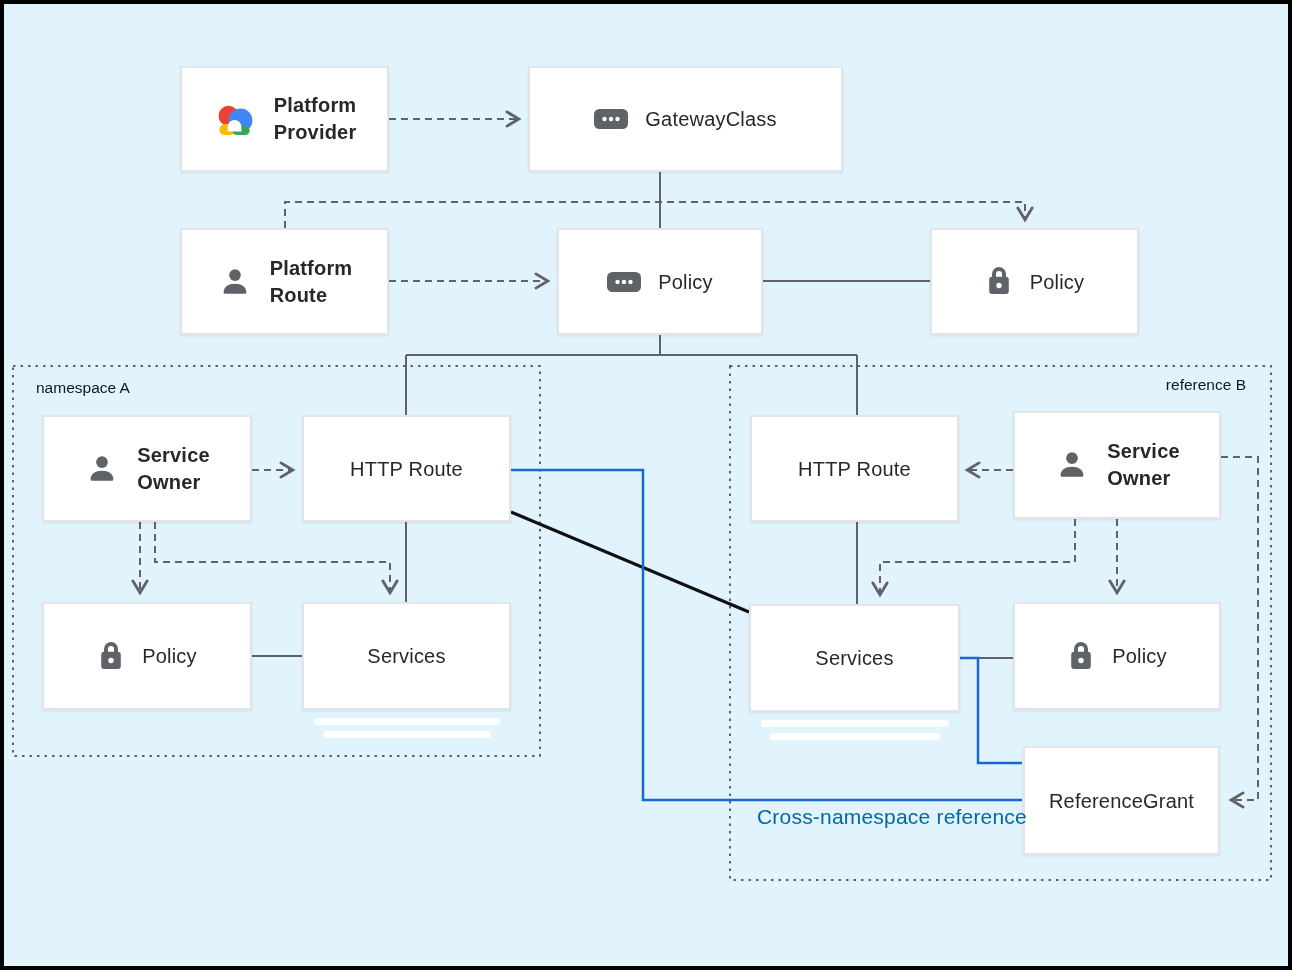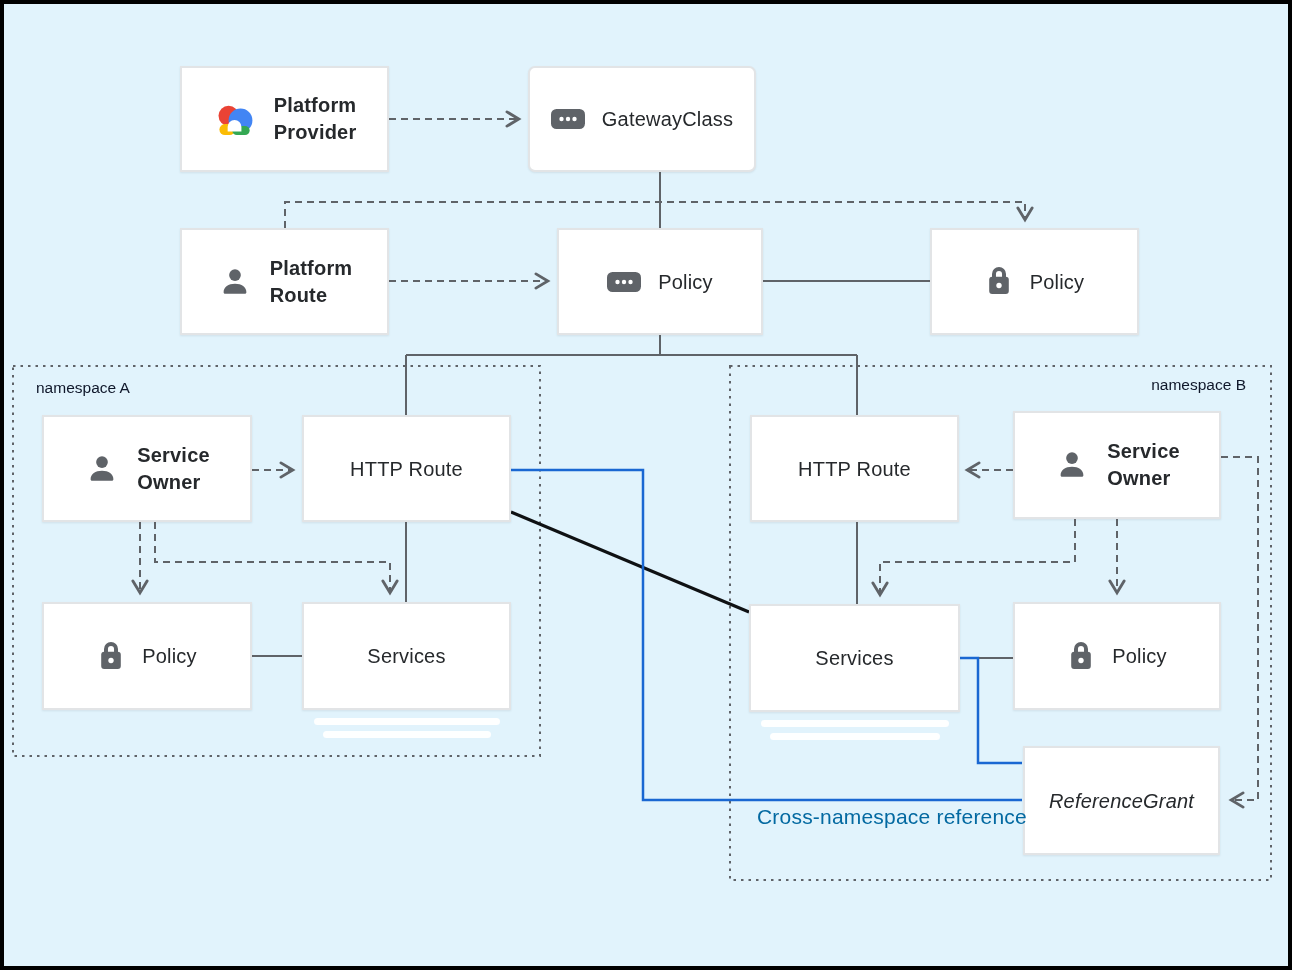--- a/index.html
+++ b/index.html
@@ -15,54 +15,54 @@
   .node { position:absolute; z-index:3; background:#fff; border:2px solid #E2E4E6;
           box-sizing:border-box; display:flex; align-items:center; justify-content:center;
           gap:17px; color:#26292c; font-size:20px; letter-spacing:.2px;
           box-shadow:0 1px 2px rgba(60,64,67,.10); }
   .node .two { display:flex; flex-direction:column; line-height:27px; text-align:left;font-weight:bold; }
   .node .one { line-height:24px; }
   .icon { display:flex; align-items:center; flex:0 0 auto; }
 
   
   .n-platform-provider { left:180px; top:66px;  width:209px; height:106px; }
-  .n-gateway-class     { left:528px; top:66px;  width:228px; height:106px;border-radius:7px; }
+  .n-gateway-class     { left:528px; top:66px;  width:315px; height:106px; }
   .n-platform-admin    { left:180px; top:228px; width:209px; height:107px; }
   .n-gateway           { left:557px; top:228px; width:206px; height:107px; }
   .n-policy-top        { left:930px; top:228px; width:209px; height:107px; }
   .n-service-owner-a   { left:42px;  top:415px; width:210px; height:107px; }
   .n-http-route-a      { left:302px; top:415px; width:209px; height:107px; }
   .n-policy-a          { left:42px;  top:602px; width:210px; height:108px; }
   .n-services-a        { left:302px; top:602px; width:209px; height:108px; }
   .n-http-route-b      { left:750px; top:415px; width:209px; height:107px; }
   .n-service-owner-b   { left:1013px;top:411px; width:208px; height:108px; }
   .n-services-b        { left:749px; top:604px; width:211px; height:108px; }
   .n-policy-b          { left:1013px;top:602px; width:208px; height:108px; }
-  .n-reference-grant   { left:1023px;top:746px; width:197px; height:109px;font-style:italic; }
+  .n-reference-grant   { left:1023px;top:746px; width:197px; height:109px; }
 
   .ns-label { position:absolute; z-index:2; font-size:15.5px; color:#0f172a; }
   .ns-label-a { left:36px; top:379px; }
   .ns-label-b { right:46px; top:376px; }
 
   .annotation { position:absolute; z-index:3; font-size:21px; color:#0369a1; letter-spacing:.2px; }
   .annotation-cross { left:757px; top:805px; }
 
   .stack-bar { position:absolute; z-index:1; background:rgba(255,255,255,.95); border-radius:4px; height:7px; }
   .sa1 { left:314px; top:718px; width:186px; }
   .sa2 { left:323px; top:731px; width:168px; }
   .sb1 { left:761px; top:720px; width:188px; }
   .sb2 { left:770px; top:733px; width:170px; }
 </style>
 </head>
 <body>
 
 <div class="bg"></div>
 
 <div class="ns-label ns-label-a">namespace A</div>
-<div class="ns-label ns-label-b">namespace B</div>
+<div class="ns-label ns-label-b">reference B</div>
 
 <div class="stack-bar sa1"></div>
 <div class="stack-bar sa2"></div>
 <div class="stack-bar sb1"></div>
 <div class="stack-bar sb2"></div>
 
 <svg class="wires" width="1292" height="970">
   <defs>
     <marker id="arr" viewBox="0 0 12 12" refX="9.5" refY="6" markerWidth="9.5" markerHeight="9.5" orient="auto-start-reverse">
       <path d="M2.5 1.5 L10 6 L2.5 10.5" fill="none" stroke="#5F6368" stroke-width="1.8" stroke-linecap="round"></path>

